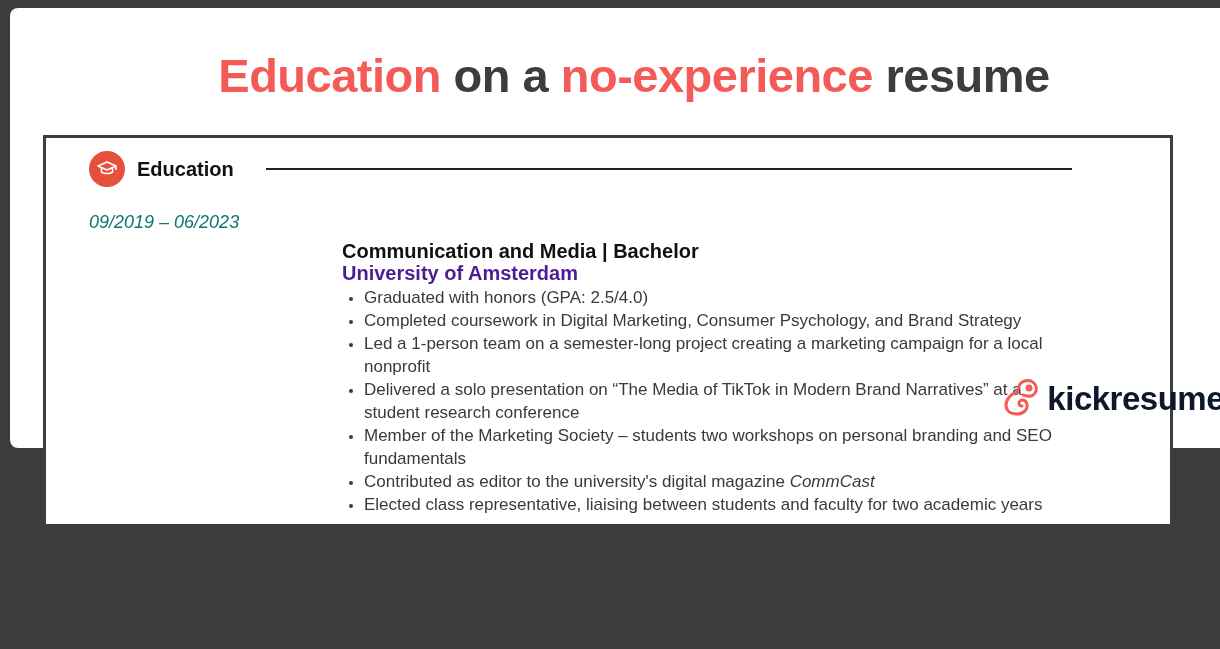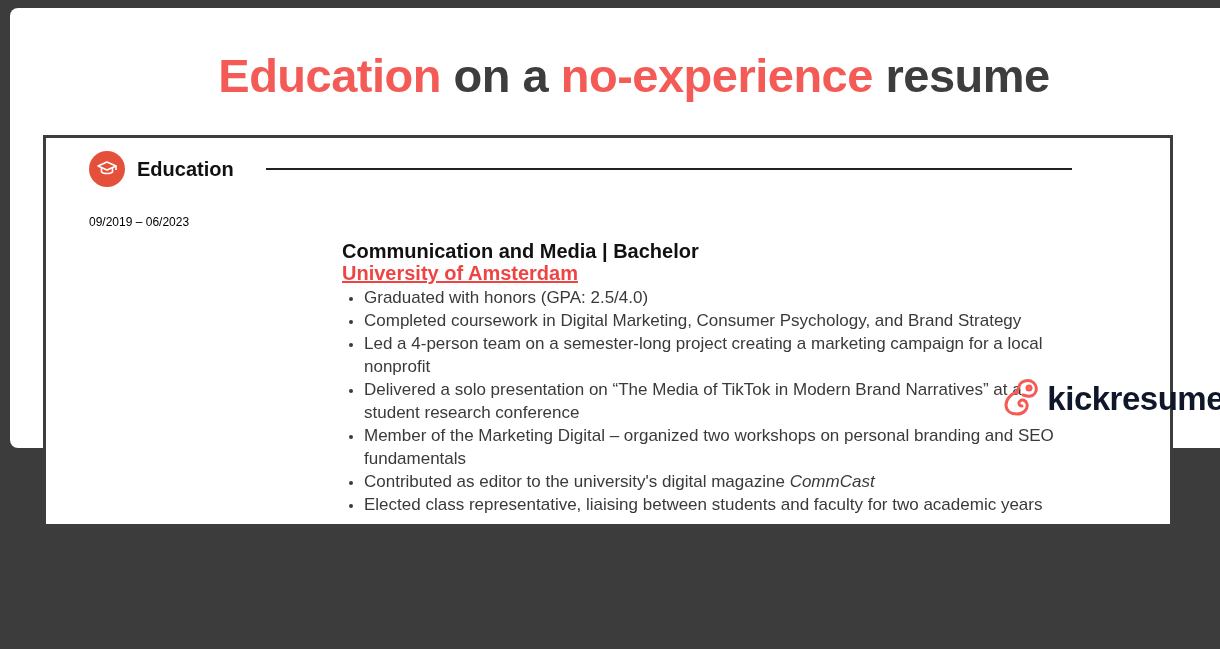--- a/index.html
+++ b/index.html
@@ -30,27 +30,27 @@
     width: 36px; height: 36px; border-radius: 50%; background: #e5503a;
     display: flex; align-items: center; justify-content: center;
   }
   .sec-title {
     margin-left: 12px; font-size: 20px; font-weight: 700; color: #111;
   }
   .sec-rule {
     position: absolute; left: 220px; top: 30px; width: 806px; height: 2px; background: #222;
   }
   .left-col {
-    position: absolute; left: 43px; top: 73px; font-size: 12px; color: #000000; line-height: 23px;
+    position: absolute; left: 43px; top: 73px; font-size: 18px; color: #0f766e; line-height: 23px; font-style: italic;
   }
   .right-col {
     position: absolute; left: 296px; top: 72px; width: 740px;
   }
   .degree { font-size: 20px; font-weight: 700; color: #111; line-height: 22px; margin-top: 30px; }
-  .school { font-size: 20px; font-weight: 700; color: #ef4444; line-height: 22px; text-decoration: underline; }
+  .school { font-size: 20px; font-weight: 700; color: #4c1d95; line-height: 22px; }
   ul.bullets { margin: 2px 0 0 0; padding: 0 0 0 22px; }
   ul.bullets li {
     font-size: 17px; color: #3a3a3a; line-height: 23px; padding-left: 0;
   }
   ul.bullets li::marker { color: #3a3a3a; font-size: 14px; }
   .logo {
     position: absolute; right: 34px; bottom: 28px; display: flex; align-items: center;
   }
   .logo-text {
     margin-left: 8px; font-size: 33px; font-weight: 700; color: #0f172a; letter-spacing: -0.5px;
@@ -80,23 +80,23 @@
     <div class="left-col">
       <div>09/2019 – 06/2023</div>
     </div>
 
     <div class="right-col">
       <div class="degree">Communication and Media | Bachelor</div>
       <div class="school">University of Amsterdam</div>
       <ul class="bullets">
         <li>Graduated with honors (GPA: 2.5/4.0)</li>
         <li>Completed coursework in Digital Marketing, Consumer Psychology, and Brand Strategy</li>
-        <li>Led a 4-person team on a semester-long project creating a marketing campaign for a local nonprofit</li>
+        <li>Led a 1-person team on a semester-long project creating a marketing campaign for a local nonprofit</li>
         <li>Delivered a solo presentation on “The Media of TikTok in Modern Brand Narratives” at a student research conference</li>
-        <li>Member of the Marketing Digital – organized two workshops on personal branding and SEO fundamentals</li>
+        <li>Member of the Marketing Society – students two workshops on personal branding and SEO fundamentals</li>
         <li><span>Contributed as editor to the university's digital magazine </span><em>CommCast</em></li>
         <li>Elected class representative, liaising between students and faculty for two academic years</li>
       </ul>
     </div>
   </div>
 
   <div class="logo">
     <span>
       <svg width="36" height="38" viewBox="0 0 36 38" fill="none" stroke="#f45b57" stroke-width="3" stroke-linecap="round" stroke-linejoin="round">
         <path d="M14 14 C8 16 3 21 3 27 C3 33 8 36 14 36 C21 36 25 31 24 26 C23 22 19 21 17 23 C15 25 16 28 19 28"></path>

